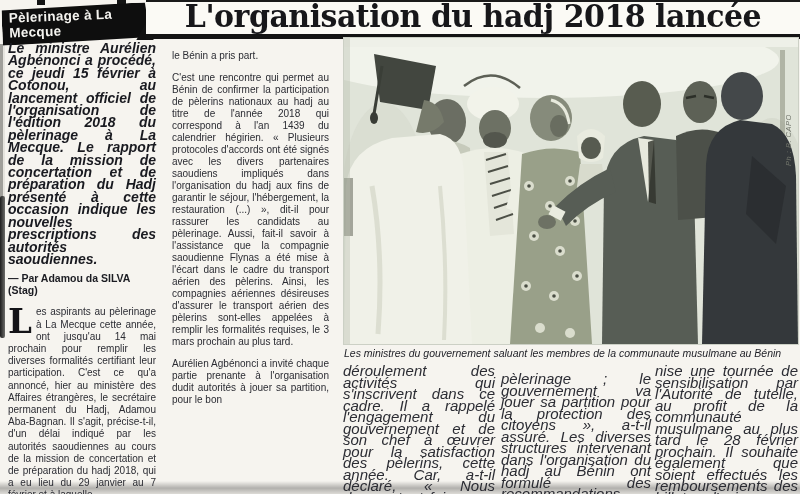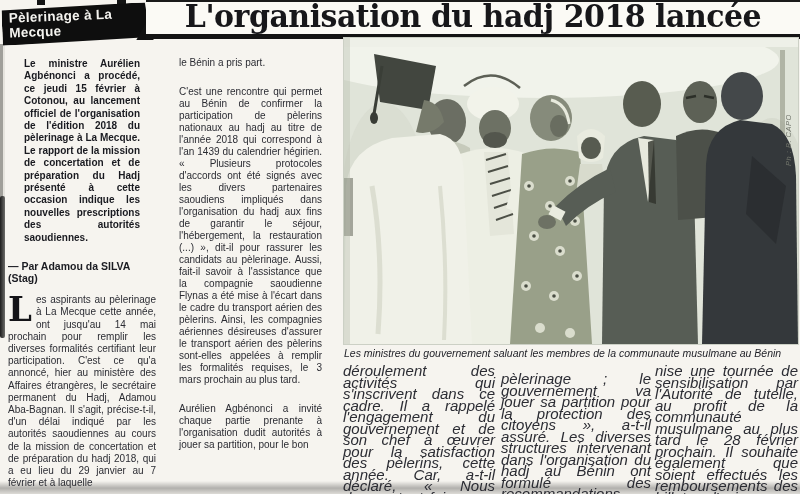--- a/index.html
+++ b/index.html
@@ -41,31 +41,31 @@
   .mark-a{position:absolute; left:37px; top:0; width:8px; height:5px; background:#141414;}
   .mark-b{position:absolute; left:117px; top:0; width:9px; height:7px; background:#141414;}
   .left-rule{position:absolute; left:0; top:44px; width:3px; height:292px; background:#a09f9a; box-shadow:2px 0 0 #e6e4de;}
   .spine{position:absolute; left:0; top:196px; width:5px; height:142px;
     background:linear-gradient(to right,#1d1d1d,#6d6d6a); border-radius:2px;}
   .bottom-shadow{position:absolute; left:0; top:481px; width:800px; height:13px;
     background:linear-gradient(to bottom, rgba(0,0,0,0) 0%, rgba(0,0,0,.28) 55%, rgba(0,0,0,.10) 100%);}
   
   .col1{position:absolute; left:8px; top:42px; width:148px;}
   .intro{
-    margin:16px; font-weight:bold; font-size:10px; line-height:12.4px;
+    margin:0; font-style:italic; font-weight:bold; font-size:14px; line-height:12.4px;
     text-align:justify; color:#191a20;
   }
   .byline{margin:7px 0 0 0; font-weight:bold; font-size:10.5px; color:#1b1c22;}
   .body1{margin:10px 0 0 0; font-size:10px; line-height:12.2px; text-align:justify;}
   .dropcap{
     float:left; font-family:"DejaVu Serif", serif; font-weight:bold;
     font-size:34px; line-height:27px; margin:2px 4px 0 0; color:#141418;
   }
   .col2{position:absolute; left:162px; top:40px; width:177px;}
-  .col2 p{margin:17px; font-size:10px; line-height:12px; text-align:justify;}
+  .col2 p{margin:10px; font-size:10px; line-height:12px; text-align:justify;}
   
   .photo{position:absolute; left:344px; top:38px; width:454px; height:306px; margin:0;
     outline:1px solid #ccd0c5; background:#e0e4d9;}
   .photo svg{display:block; width:100%; height:100%;}
   .caption{
     position:absolute; left:344px; top:347px; width:456px; margin:0;
     font-weight:normal; font-style:italic; font-size:10.5px; line-height:13px; color:#1d1e25;
   }
   
   .bcol{position:absolute; top:365px;}

